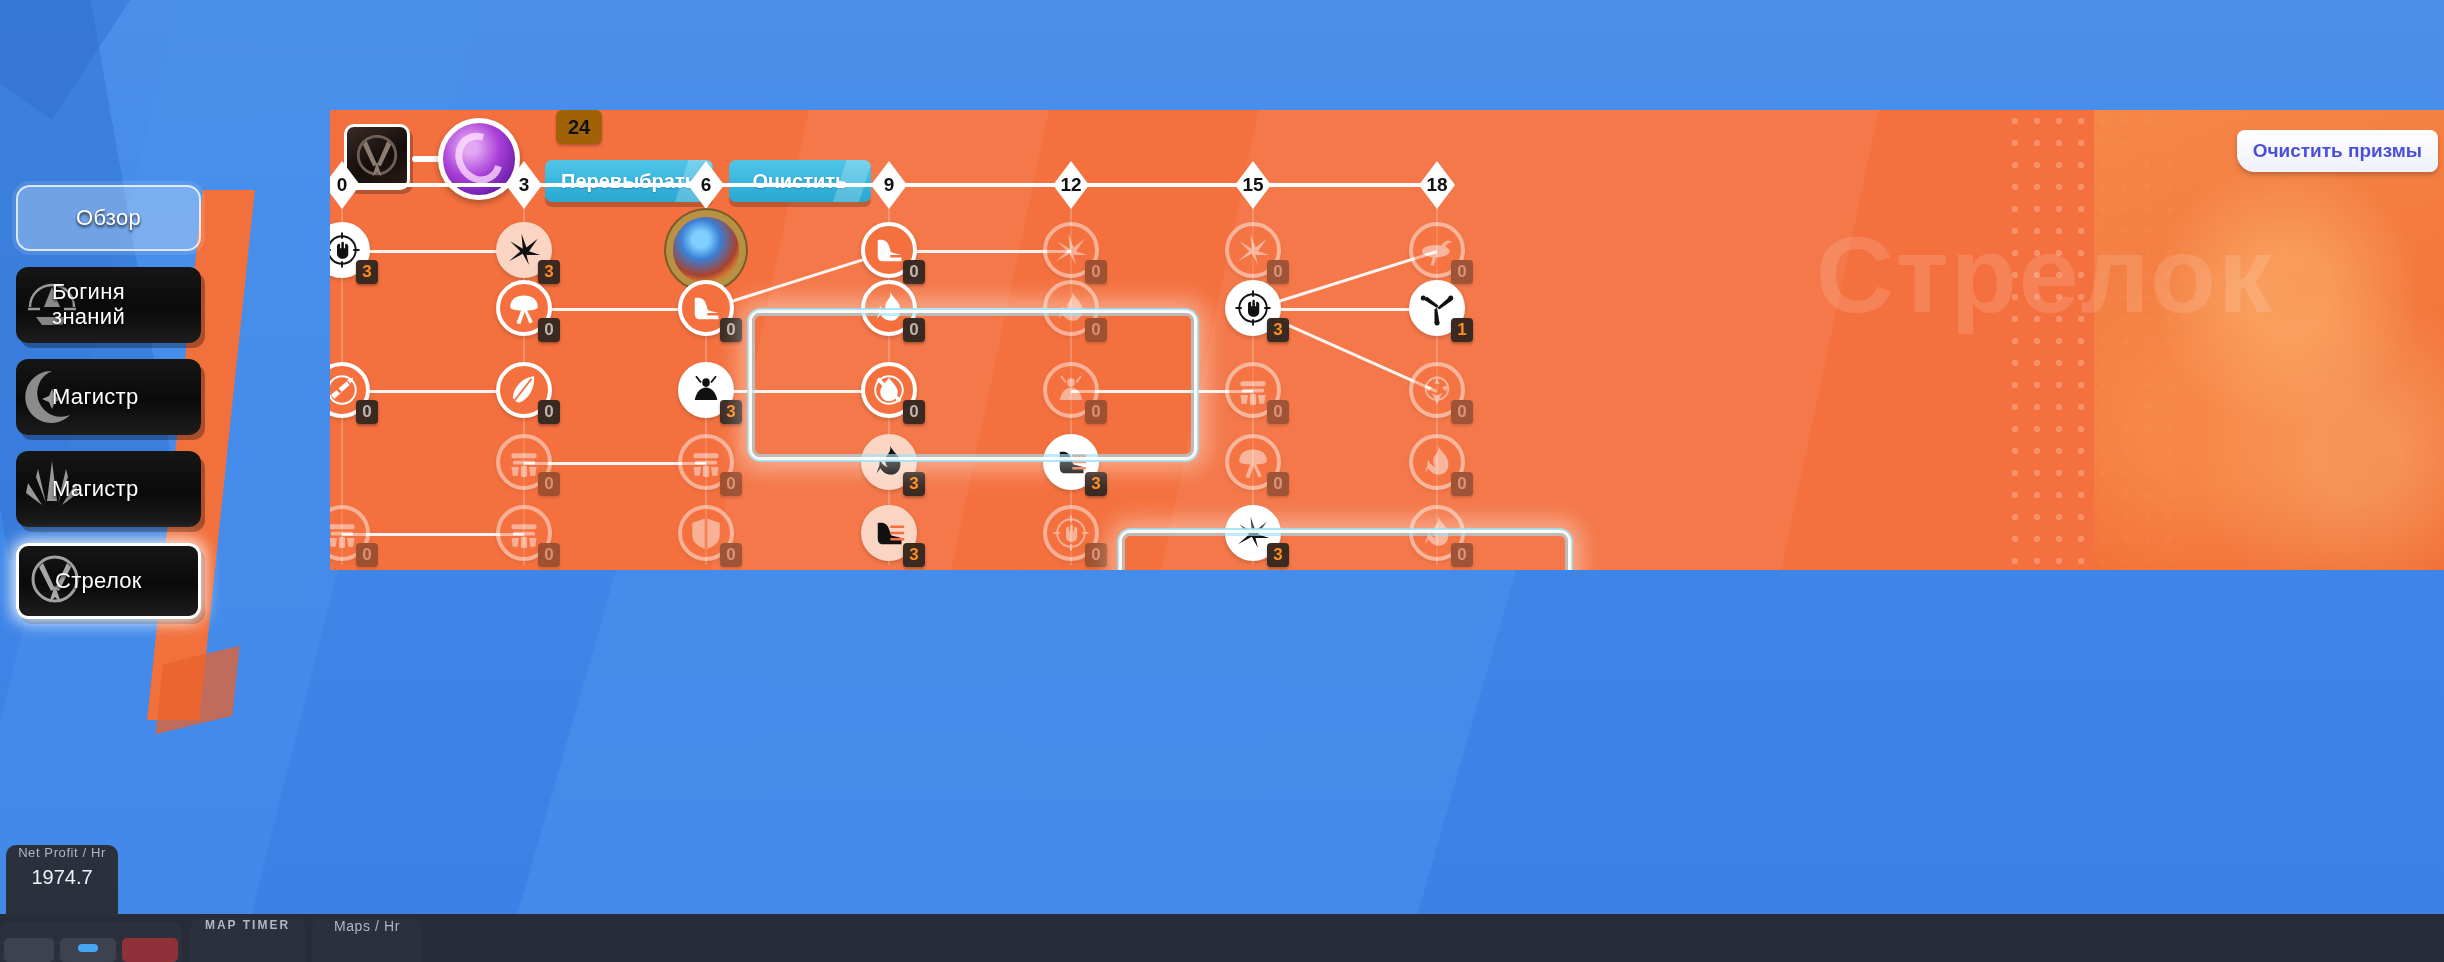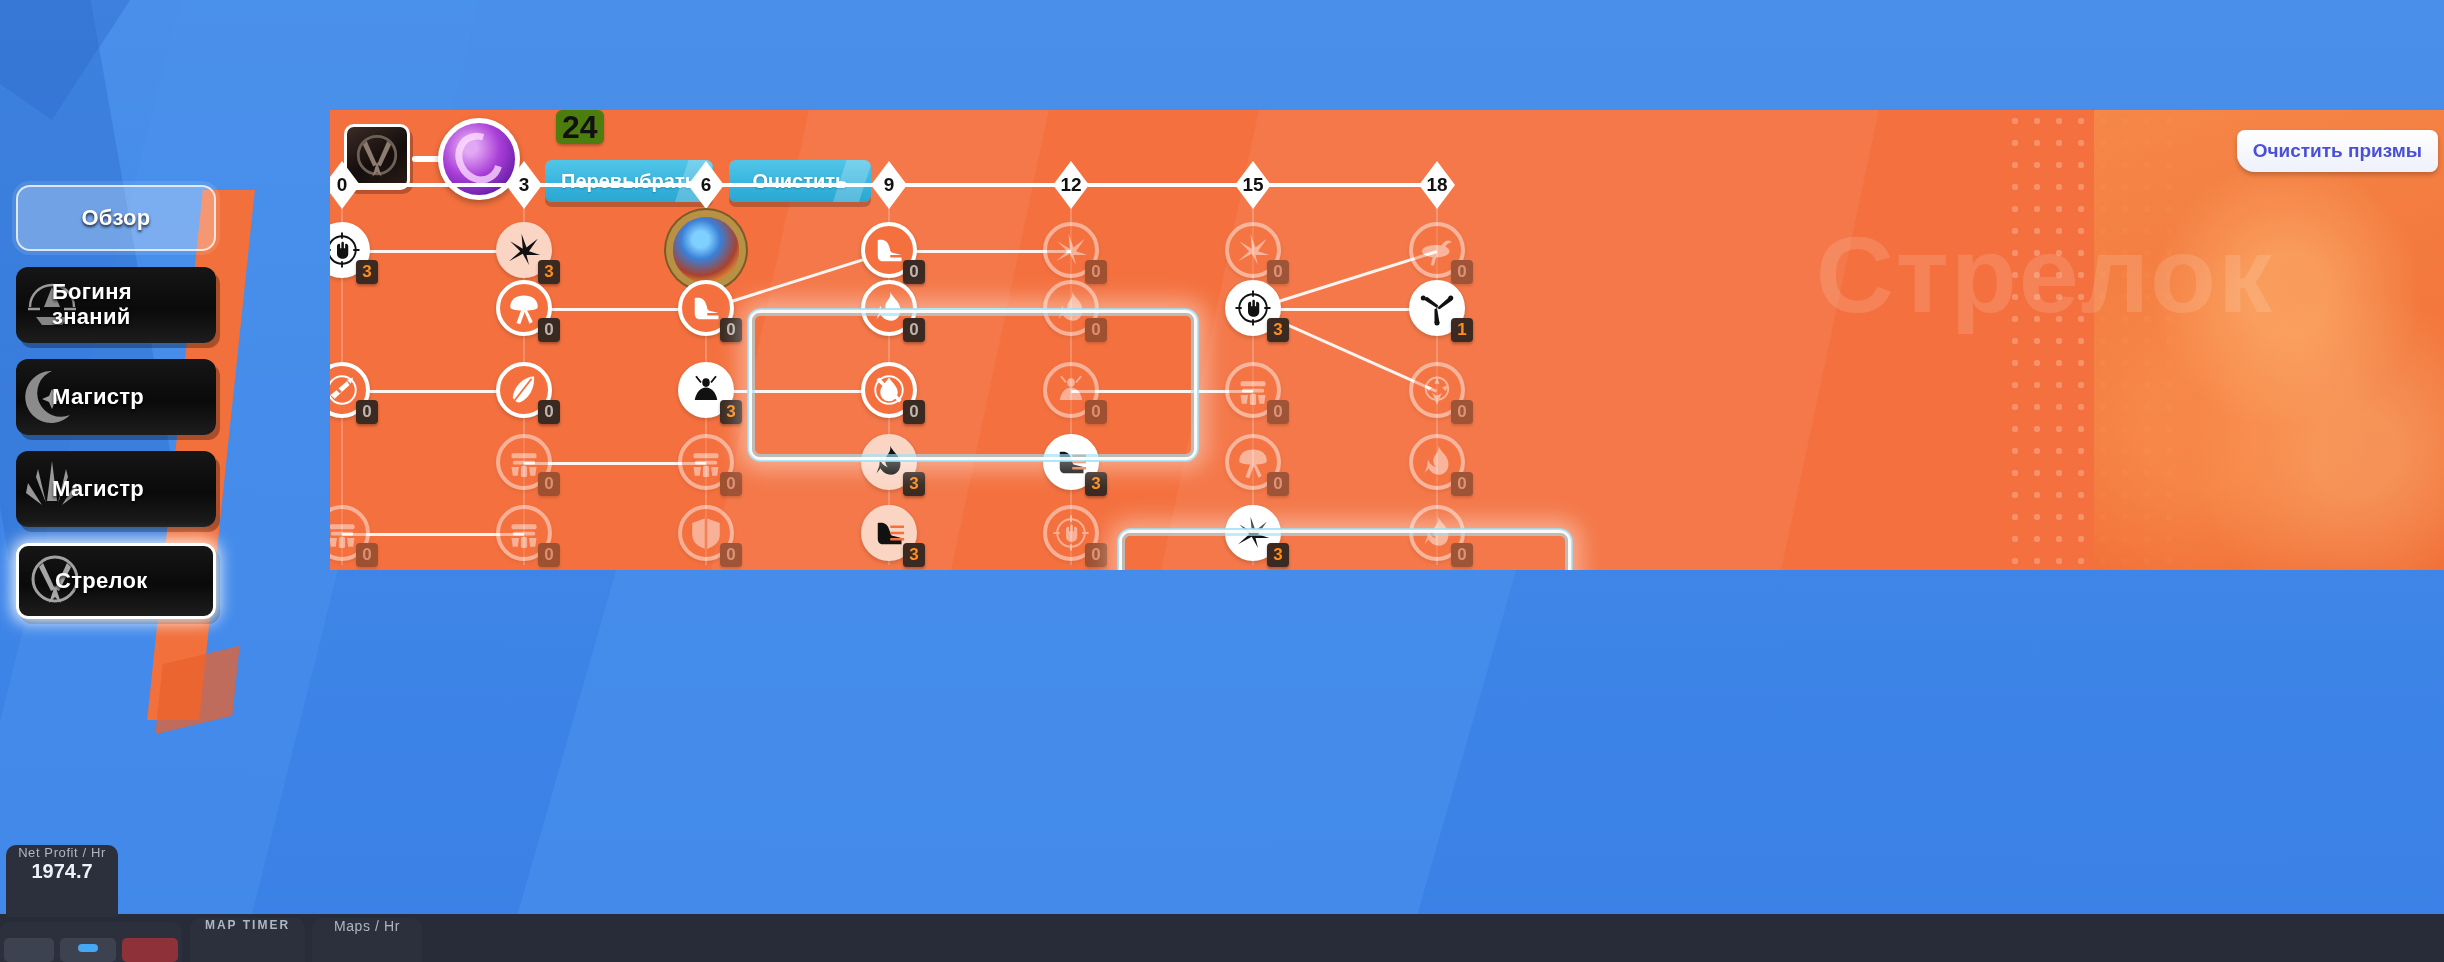--- a/index.html
+++ b/index.html
@@ -13,23 +13,23 @@
   
   .bg-base{position:absolute;inset:0;background:linear-gradient(180deg,#4a90ea 0%,#3f86e8 55%,#3a80e6 100%);}
   .bg-shape{position:absolute;background:#4d94ee;opacity:.55;}
   .bg-dark{position:absolute;background:#2f6fcf;opacity:.45;}
   .bg-orange-strip{position:absolute;background:#f2703c;}
   .bg-orange-strip2{position:absolute;background:#e8612e;}
 
   
   .sidebar{position:absolute;left:16px;top:185px;width:200px;}
   .side-btn{
-    position:relative;width:200px;margin-bottom:16px;height:76px;
+    position:relative;width:185px;margin-bottom:16px;height:76px;
     border-radius:12px;display:flex;align-items:center;
-    color:#fff;font-weight:bold;font-size:22px;
+    color:#fff;font-weight:normal;font-size:22px;
     letter-spacing:.3px;text-shadow:0 2px 3px rgba(0,0,0,.8);
     overflow:hidden;
   }
   .side-btn.dark{
     background:linear-gradient(180deg,#161616 0%,#0a0a0a 55%,#1d1d1d 100%);
     box-shadow:4px 5px 0 rgba(0,0,0,.30);
   }
   .side-btn.overview{
     height:66px;background:rgba(255,255,255,.28);
     border:2px solid rgba(255,255,255,.75);
@@ -48,21 +48,21 @@
   .side-btn.overview .slabel{padding-left:0;}
   .side-btn.nopad .slabel{padding-left:0;width:100%;text-align:center;}
 
   
   .hud{position:absolute;bottom:0;left:0;width:100%;height:48px;background:#272c38;}
   .hud-card{
     position:absolute;background:#2b303c;border-radius:10px 10px 0 0;
     color:#c9cfdb;text-align:center;padding-top:0;
   }
   .hud-card .hlab{font-size:13px;color:#aeb6c4;letter-spacing:.6px;}
-  .hud-card .hval{font-size:26px;font-weight:bold;color:#eef2f8;}
+  .hud-card .hval{font-size:26px;font-weight:normal;color:#eef2f8;margin-top:6px;}
   .hud-card.timer .hlab{letter-spacing:2px;font-weight:bold;font-size:12px;}
   .mini-btn{position:absolute;bottom:0;height:24px;border-radius:5px;}
 
   
   .panel{
     position:absolute;left:330px;top:110px;width:2114px;height:460px;
     background:#f4713f;overflow:hidden;
   }
   .panel-sheen{position:absolute;top:0;height:100%;background:rgba(255,255,255,.055);transform:skewX(-12deg);}
   .panel-art{
@@ -97,22 +97,22 @@
     width:82px;height:82px;border-radius:50%;
     background:radial-gradient(circle at 38% 34%, #e3a8f4 0 10%, #a93fd8 45%, #6a1ea8 78%, #3d1068 100%);
     border:5px solid #fff;box-shadow:0 3px 6px rgba(0,0,0,.3);
   }
   .hdr-orb-swirl{
     position:absolute;left:18px;top:14px;width:46px;height:52px;border-radius:50%;
     border:7px solid rgba(255,225,255,.75);border-right-color:transparent;
     transform:rotate(-28deg);
   }
   .hdr-badge{
-    position:absolute;left:118px;top:-8px;min-width:46px;height:34px;background:#4d7c0f;
-    border-radius:6px;color:#111;font-weight:bold;font-size:32px;
+    position:absolute;left:118px;top:-8px;min-width:46px;height:34px;background:#a16207;
+    border-radius:6px;color:#111;font-weight:bold;font-size:20px;
     display:flex;align-items:center;justify-content:center;padding:0 6px;
     box-shadow:0 2px 3px rgba(0,0,0,.25);
   }
   .hdr-text{
     position:absolute;left:215px;top:20px;color:#fff;font-weight:bold;font-size:21px;
     text-shadow:0 2px 2px rgba(0,0,0,.30);white-space:nowrap;
   }
   .btn-cyan{
     position:absolute;top:50px;height:42px;border-radius:7px;
     background:linear-gradient(180deg,#52c5e8 0%,#35b4dd 60%,#2ba6d0 100%);

